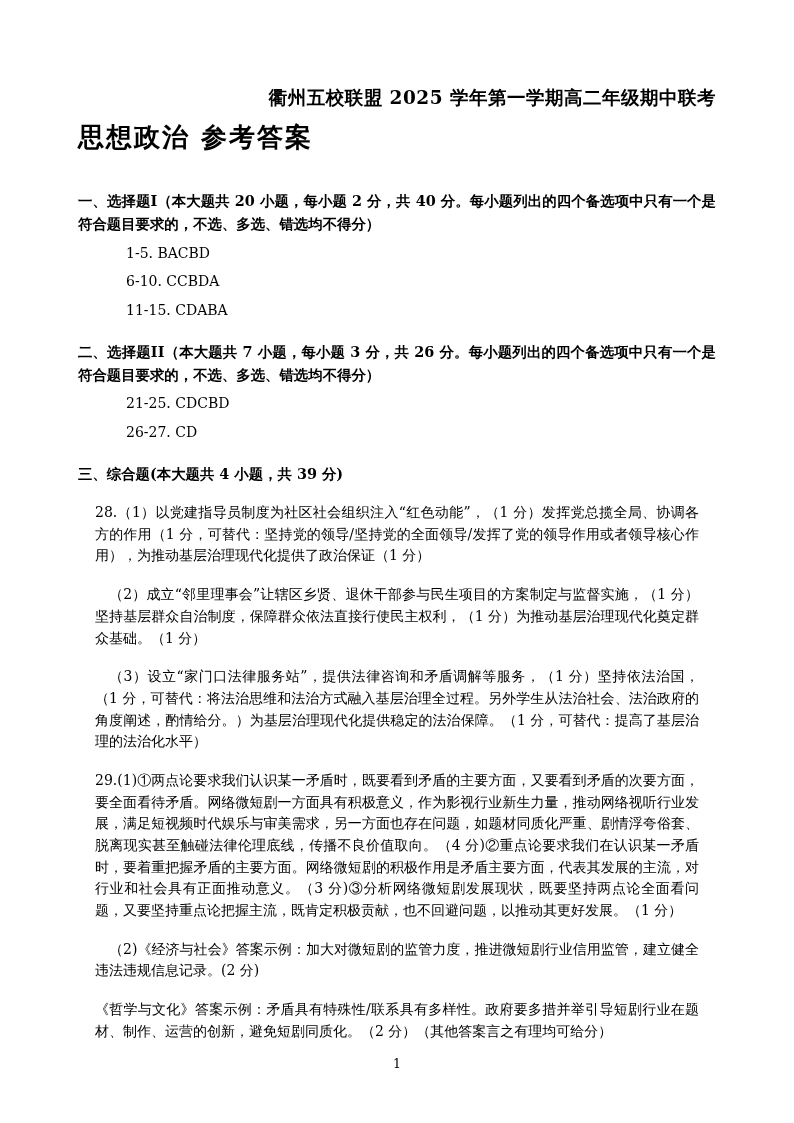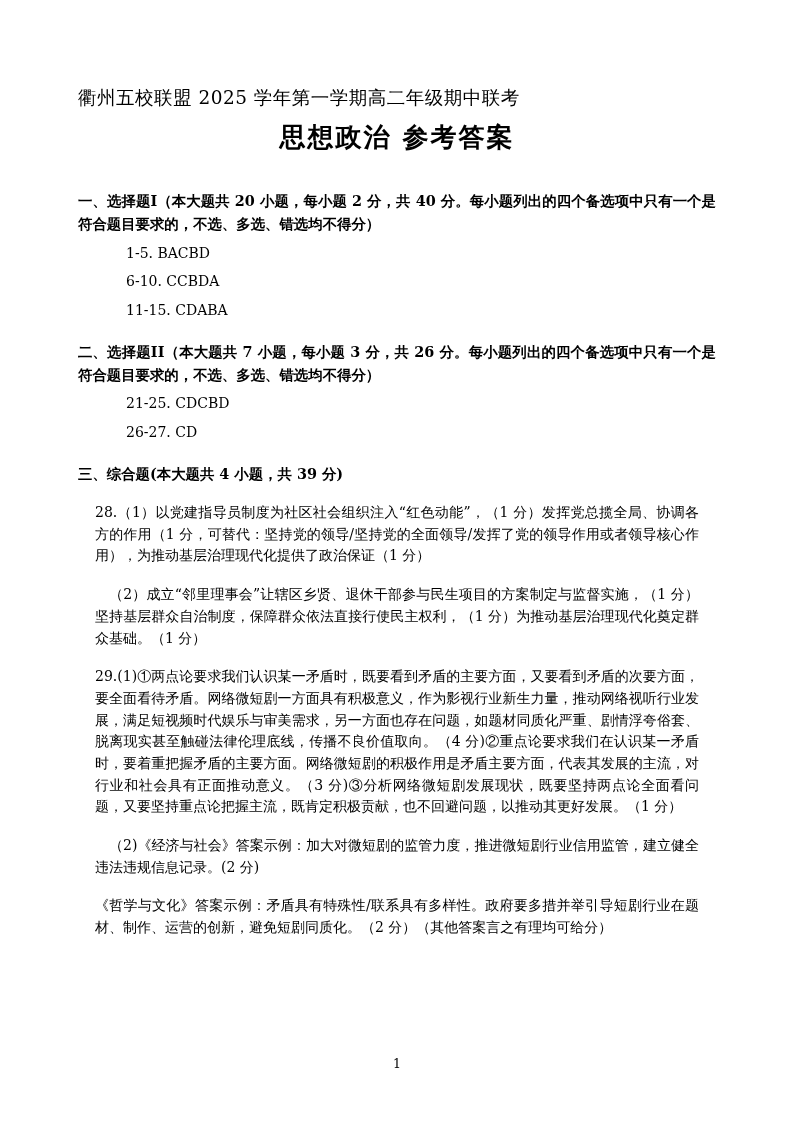--- a/index.html
+++ b/index.html
@@ -16,30 +16,30 @@
     overflow: hidden;
   }
   .page {
     position: relative;
     width: 794px;
     height: 1123px;
     box-sizing: border-box;
     padding: 60px 78px 40px 78px;
   }
   .title-main {
-    text-align: left;
-    font-weight: normal;
+    text-align: right;
+    font-weight: bold;
     font-size: 18.5px;
     letter-spacing: 0.5px;
     margin-top: 25px;
     margin-bottom: 10px;
     font-family: "DejaVu Serif", "Liberation Serif", serif;
   }
   .title-sub {
-    text-align: center;
+    text-align: left;
     font-weight: bold;
     font-size: 26px;
     letter-spacing: 2px;
     margin-bottom: 34px;
     font-family: "DejaVu Serif", "Liberation Serif", serif;
   }
   .section-heading {
     font-weight: bold;
     font-size: 14.4px;
     line-height: 1.62;
@@ -92,20 +92,21 @@
 
   <div class="section-heading">二、选择题ⅠⅠ（本大题共 7 小题，每小题 3 分，共 26 分。每小题列出的四个备选项中只有一个是符合题目要求的，不选、多选、错选均不得分）</div>
   <div class="answer-line">21-25. CDCBD</div>
   <div class="answer-line">26-27. CD</div>
 
   <div class="section-heading">三、综合题(本大题共 4 小题，共 39 分)</div>
 
   <div>
     <p class="para">28.（1）以党建指导员制度为社区社会组织注入“红色动能”，（1 分）发挥党总揽全局、协调各方的作用（1 分，可替代：坚持党的领导/坚持党的全面领导/发挥了党的领导作用或者领导核心作用），为推动基层治理现代化提供了政治保证（1 分）</p>
     <p class="para indent">（2）成立“邻里理事会”让辖区乡贤、退休干部参与民生项目的方案制定与监督实施，（1 分）坚持基层群众自治制度，保障群众依法直接行使民主权利，（1 分）为推动基层治理现代化奠定群众基础。（1 分）</p>
+    <p class="para indent">（3）设立“家门口法律服务站”，提供法律咨询和矛盾调解等服务，（1 分）坚持依法治国，（1 分，可替代：将法治思维和法治方式融入基层治理全过程。另外学生从法治社会、法治政府的角度阐述，酌情给分。）为基层治理现代化提供稳定的法治保障。（1 分，可替代：提高了基层治理的法治化水平）</p>
   </div>
 
   <div class="block-gap">
     <p class="para">29.(1)①两点论要求我们认识某一矛盾时，既要看到矛盾的主要方面，又要看到矛盾的次要方面，要全面看待矛盾。网络微短剧一方面具有积极意义，作为影视行业新生力量，推动网络视听行业发展，满足短视频时代娱乐与审美需求，另一方面也存在问题，如题材同质化严重、剧情浮夸俗套、脱离现实甚至触碰法律伦理底线，传播不良价值取向。（4 分)②重点论要求我们在认识某一矛盾时，要着重把握矛盾的主要方面。网络微短剧的积极作用是矛盾主要方面，代表其发展的主流，对行业和社会具有正面推动意义。（3 分)③分析网络微短剧发展现状，既要坚持两点论全面看问题，又要坚持重点论把握主流，既肯定积极贡献，也不回避问题，以推动其更好发展。（1 分）</p>
     <p class="para indent">（2)《经济与社会》答案示例：加大对微短剧的监管力度，推进微短剧行业信用监管，建立健全违法违规信息记录。(2 分)</p>
     <p class="para">《哲学与文化》答案示例：矛盾具有特殊性/联系具有多样性。政府要多措并举引导短剧行业在题材、制作、运营的创新，避免短剧同质化。（2 分）（其他答案言之有理均可给分）</p>
   </div>
 
   <div class="page-number">1</div>
 </div>

